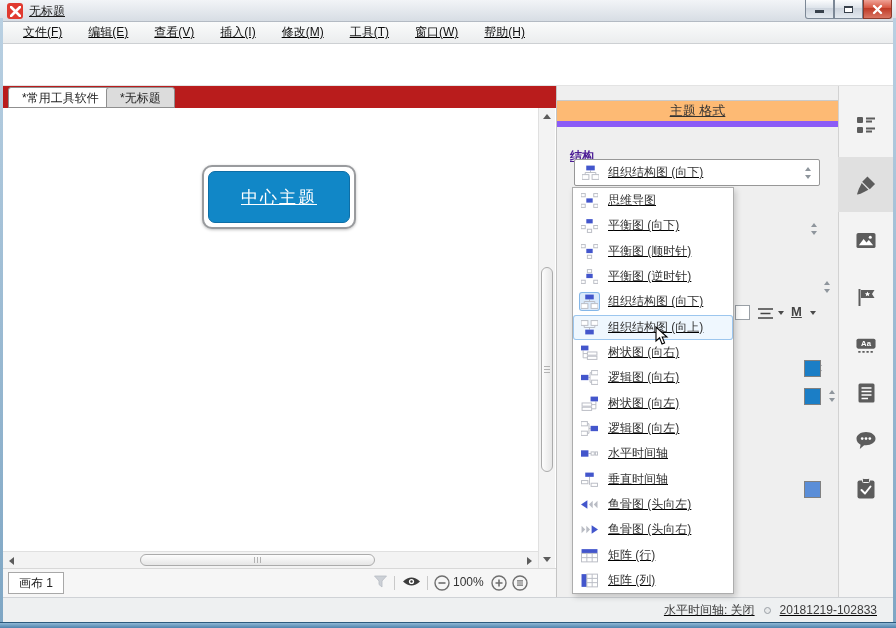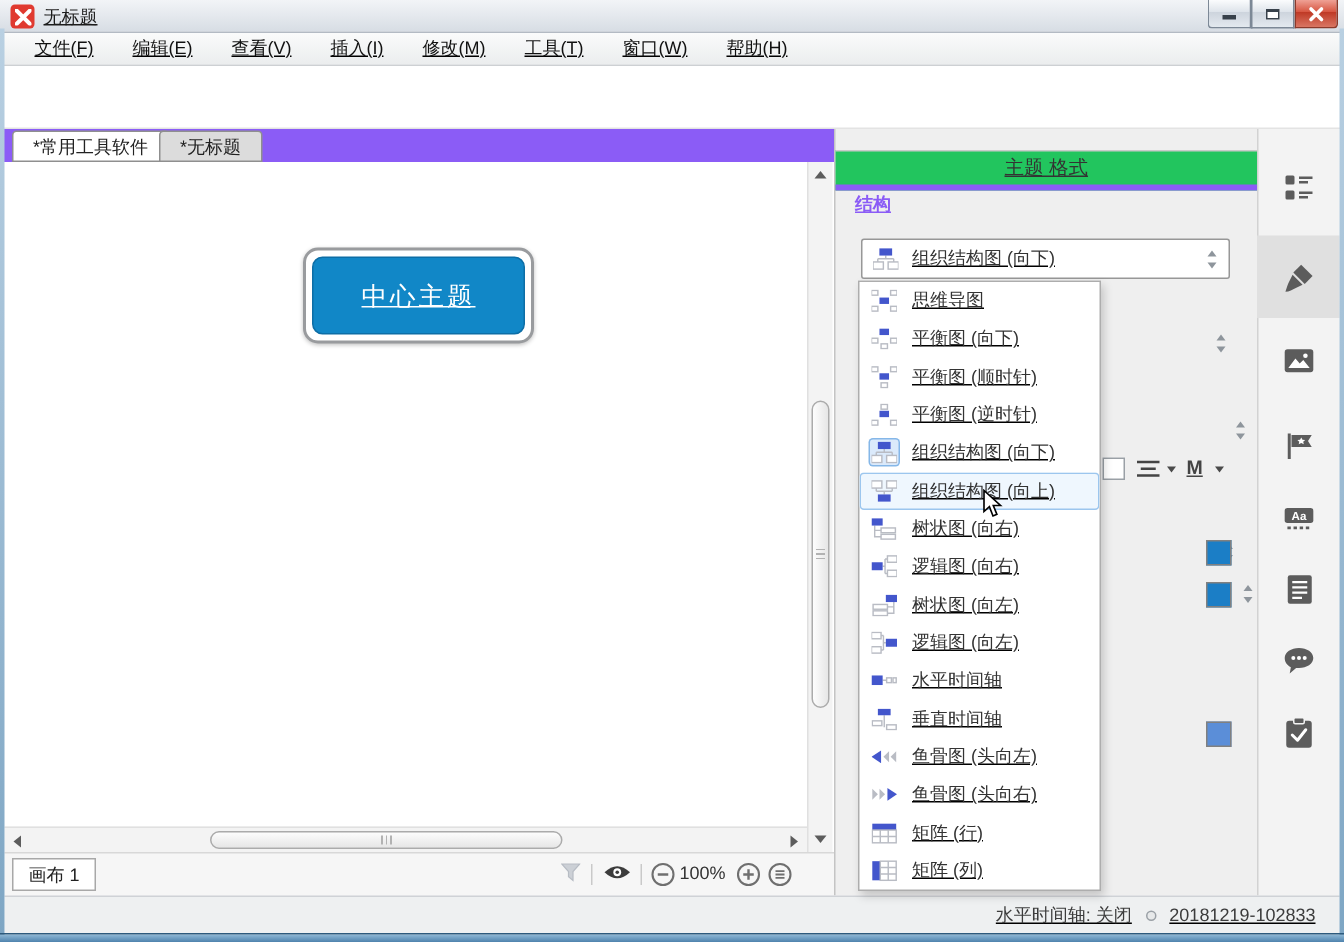--- a/index.html
+++ b/index.html
@@ -22,21 +22,21 @@
   
   .menubar{left:0;top:22px;width:896px;height:22px;background:linear-gradient(#fafbfb,#ebedee);border-bottom:1px solid #cdd0d3;box-sizing:border-box;display:flex;align-items:center;padding-left:10px;}
   .menu-item{font-size:12px;color:#111;padding:12px 13px;line-height:21px;cursor:default;}
   
   .toolbar{left:0;top:44px;width:896px;height:42px;background:#fff;border-bottom:1px solid #e3e3e3;box-sizing:border-box;}
   .tbtn{position:absolute;top:52px;width:26px;height:24px;display:flex;align-items:center;justify-content:center;}
   .sep-v{position:absolute;top:53px;width:1px;height:22px;background:#dcdcdc;}
   .caret{display:inline-block;width:0;height:0;border-left:3.5px solid transparent;border-right:3.5px solid transparent;border-top:4px solid #4a4a4a;}
   .caret-btn{position:absolute;top:62px;}
   
-  .tabbar{left:0;top:86px;width:556px;height:22px;background:#8b5cf6;padding-left:23px;}
+  .tabbar{left:0;top:86px;width:556px;height:22px;background:#b91c1c;padding-left:23px;}
   .doc-tab{position:absolute;top:1px;height:21px;line-height:20px;font-size:12px;color:#222;padding:0 13px;border:1px solid #8f8f8f;border-radius:3px 3px 0 0;box-sizing:border-box;}
   .doc-tab.t0{left:8px;background:#ffffff;}
   .doc-tab.t1{left:106px;background:#dcdcdc;}
   
   .canvas{left:3px;top:108px;width:535px;height:443px;background:#fff;}
   .sel-box{left:202px;top:165px;width:154px;height:64px;border:2px solid #999b9e;border-radius:10px;box-shadow:0 1px 3px rgba(0,0,0,.25);background:#fff;box-sizing:border-box;}
   .topic{left:208px;top:171px;width:142px;height:52px;background:#1187c7;border:1px solid #0d6ea6;border-radius:7px;color:#fff;font-size:17px;letter-spacing:2px;display:flex;align-items:center;justify-content:center;box-sizing:border-box;}
   
   .vscroll{left:538px;top:108px;width:17px;height:460px;background:#f3f3f3;border-left:1px solid #e0e0e0;box-sizing:border-box;}
   .hscroll{left:3px;top:551px;width:535px;height:17px;background:#f3f3f3;border-top:1px solid #e0e0e0;box-sizing:border-box;}
@@ -51,22 +51,22 @@
   .grip-v{position:absolute;left:2px;top:50%;margin-top:-4px;width:6px;height:8px;background:repeating-linear-gradient(#b2b2b2 0 1px,transparent 1px 3px);}
   .grip-h{position:absolute;top:2px;left:50%;margin-left:-4px;height:6px;width:8px;background:repeating-linear-gradient(90deg,#b2b2b2 0 1px,transparent 1px 3px);}
   
   .canvasbar{left:3px;top:568px;width:553px;height:29px;background:#f6f6f6;border-top:1px solid #d8d8d8;box-sizing:border-box;}
   .canvas-tab{position:absolute;left:5px;top:3px;height:22px;line-height:21px;padding:0 10px;background:#fff;border:1px solid #a8a8a8;font-size:12px;color:#222;box-sizing:border-box;}
   .cb-ico{position:absolute;top:6px;display:flex;align-items:center;justify-content:center;}
   .zoom-label{position:absolute;left:450px;top:6px;font-size:12px;color:#333;}
   .sep-cb{position:absolute;top:7px;width:1px;height:14px;background:#c9c9c9;}
   
   .rpanel{left:556px;top:86px;width:282px;height:511px;background:#efefef;border-left:1px solid #c4c4c4;box-sizing:border-box;}
-  .rp-header{left:557px;top:100px;width:281px;height:27px;background:#22c55e;border-top:1px solid #c9c9c9;border-bottom:4px solid #8b5cf6;box-sizing:border-box;display:flex;align-items:center;justify-content:center;font-size:13px;color:#333;}
-  .rp-structure-label{left:570px;top:128px;font-size:12px;font-weight:bold;color:#8b5cf6;}
+  .rp-header{left:557px;top:100px;width:281px;height:27px;background:#fdba74;border-top:1px solid #c9c9c9;border-bottom:6px solid #8b5cf6;box-sizing:border-box;display:flex;align-items:center;justify-content:center;font-size:13px;color:#333;}
+  .rp-structure-label{left:570px;top:148px;font-size:12px;font-weight:bold;color:#4c1d95;}
   .combo{left:574px;top:159px;width:246px;height:27px;background:#fff;border:1px solid #979797;border-radius:2px;box-sizing:border-box;display:flex;align-items:center;padding:0 6px;}
   .combo .lbl{font-size:12px;color:#333;margin-left:8px;flex:1;}
   .spin{position:relative;width:9px;height:14px;display:inline-block;}
   .spin::before,.spin::after{content:"";position:absolute;left:1px;border-left:3.5px solid transparent;border-right:3.5px solid transparent;}
   .spin::before{top:1px;border-bottom:4px solid #8e959c;}
   .spin::after{bottom:1px;border-top:4px solid #8e959c;}
   .swatch{position:absolute;width:17px;height:17px;border:1px solid #808080;box-sizing:border-box;}
   .rp-checkbox{left:735px;top:305px;width:15px;height:15px;background:#fff;border:1px solid #9aa0a6;box-sizing:border-box;}
   .fontM{left:791px;top:304px;font-size:13px;font-weight:bold;color:#444;}
   

